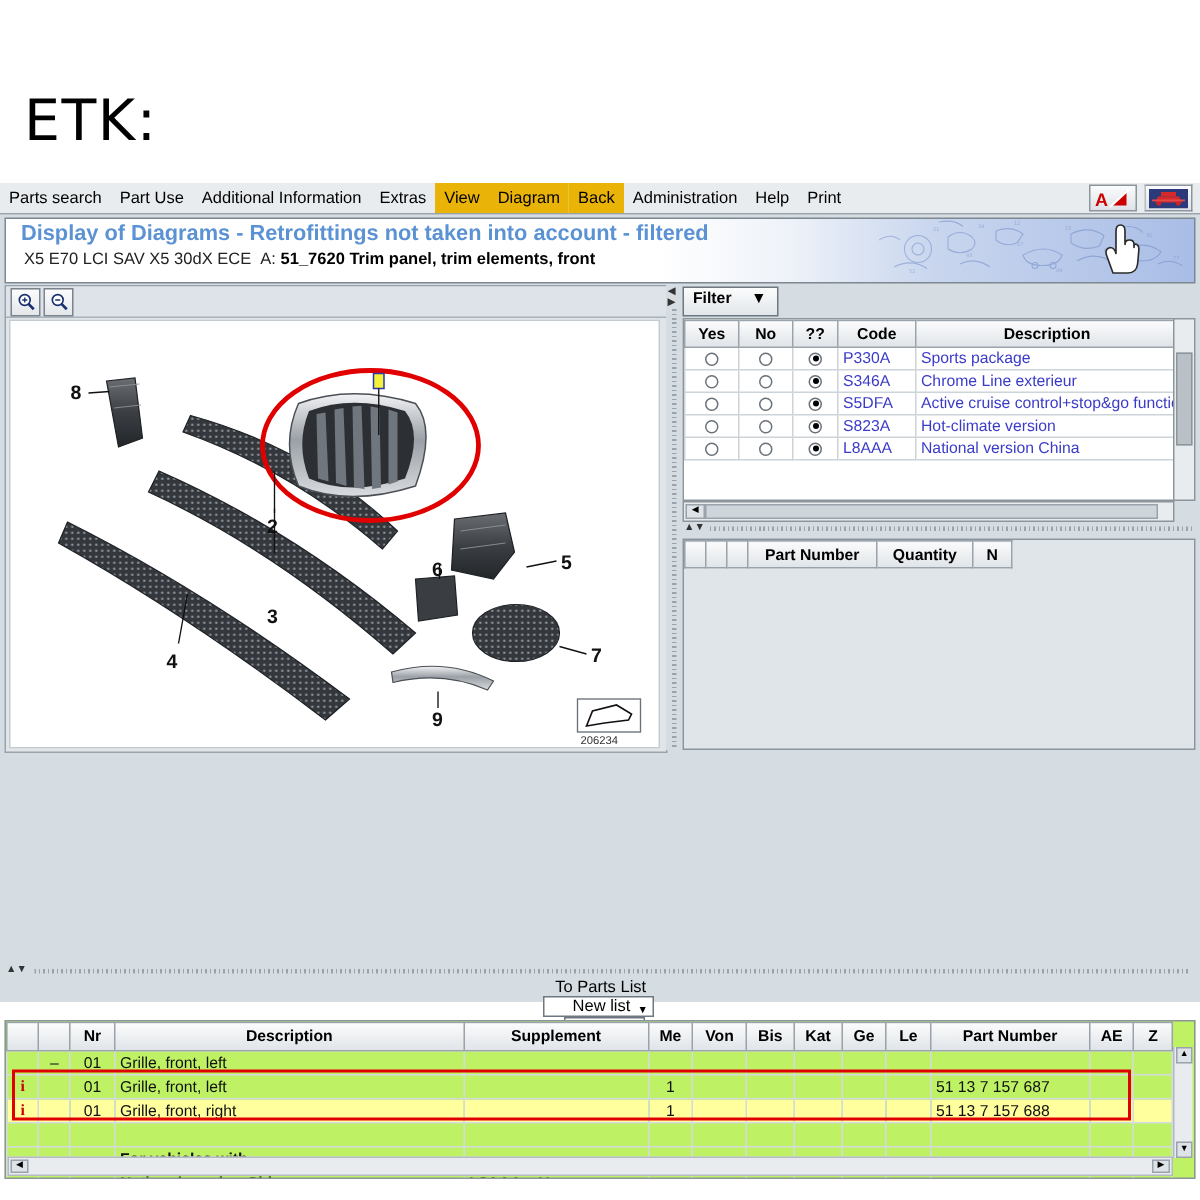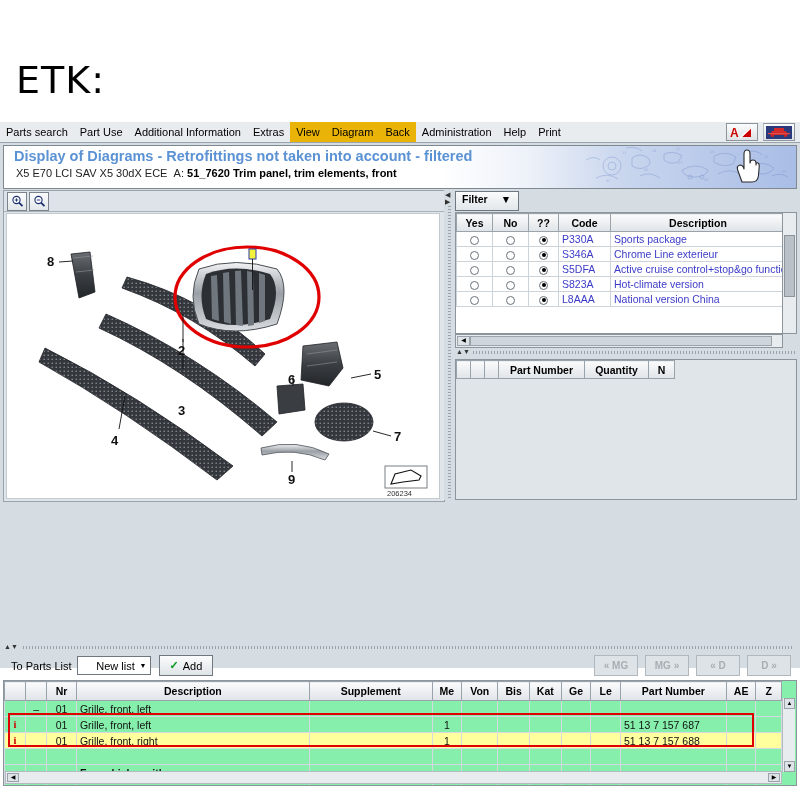--- a/index.html
+++ b/index.html
@@ -67,33 +67,33 @@
   table.part{border-collapse:collapse;table-layout:fixed;}
   table.part th{background:linear-gradient(#fbfbfc,#dfe4e8);border:1px solid #9aa3ab;font-size:10.5px;font-weight:bold;height:15px;}
 
   
   .hsplit{position:absolute;left:3px;top:521px;width:792px;height:9px;}
   .hsplit .arrows{position:absolute;left:1px;top:0;font-size:7px;line-height:8px;color:#333;}
   .hsplit .dots{position:absolute;left:20px;top:3px;right:2px;height:3px;
      background-image:repeating-linear-gradient(90deg,#9aa3ab 0 1px,transparent 1px 3px);}
 
   
-  .btoolbar{position:absolute;left:3px;top:530px;width:792px;height:27px;display:flex;align-items:center;}
+  .btoolbar{position:absolute;left:3px;top:530px;width:792px;height:27px;display:flex;align-items:center;flex-direction:column;}
   .btoolbar .lbl{font-size:11px;margin:0 5px 0 8px;}
   .combo{height:17px;min-width:68px;border:1px solid #6f7880;background:#fff;font-size:11px;display:flex;align-items:center;padding-left:4px;position:relative;justify-content:center;}
   .combo .arw{position:absolute;right:3px;top:5px;font-size:7px;}
   .addbtn{margin-left:8px;height:19px;border:1px solid #6f7880;background:linear-gradient(#fbfcfc,#dfe4e8);
      font-size:11px;padding:0 10px;display:flex;align-items:center;gap:4px;}
   .addbtn .chk{color:#0b9b23;font-weight:bold;font-size:11px;}
   .navbtns{margin-left:auto;display:flex;gap:7px;padding-right:4px;}
   .navbtn{width:42px;height:19px;border:1px solid #b0b7bd;background:#dde3e7;color:#a7aeb4;font-size:10px;font-weight:bold;
      display:flex;align-items:center;justify-content:center;}
 
   
-  .btable{position:absolute;left:3px;top:558px;width:792px;height:104px;background:#86efac;border:1px solid #8d959c;overflow:hidden;}
+  .btable{position:absolute;left:3px;top:558px;width:792px;height:104px;background:#bef264;border:1px solid #8d959c;overflow:hidden;}
   table.parts{border-collapse:collapse;width:778px;table-layout:fixed;font-size:10.5px;}
   table.parts th{background:linear-gradient(#fbfbfc,#dfe4e8);border:1px solid #9aa3ab;height:16px;font-weight:bold;color:#000;}
   table.parts td{border:1px solid #d4dadf;height:15px;padding:0 3px;white-space:nowrap;overflow:hidden;color:#111;}
   table.parts tr.hl td{background:#ffff9e;}
   table.parts td.c{text-align:center;padding:0;}
   table.parts td.info{color:#cc0000;font-weight:bold;font-family:"Liberation Serif",serif;text-align:center;}
   table.parts td.bold{font-weight:bold;}
   .redbox{position:absolute;left:8px;top:591px;width:742px;height:30px;border:2px solid #e00000;pointer-events:none;}
   .bvscroll{position:absolute;right:1px;top:17px;width:12px;bottom:13px;background:#e8ecef;border-left:1px solid #b3bac0;}
   .bvscroll .ab{position:absolute;left:1px;width:9px;height:9px;background:#dde3e7;border:1px solid #9aa3ab;font-size:6px;line-height:8px;text-align:center;}

